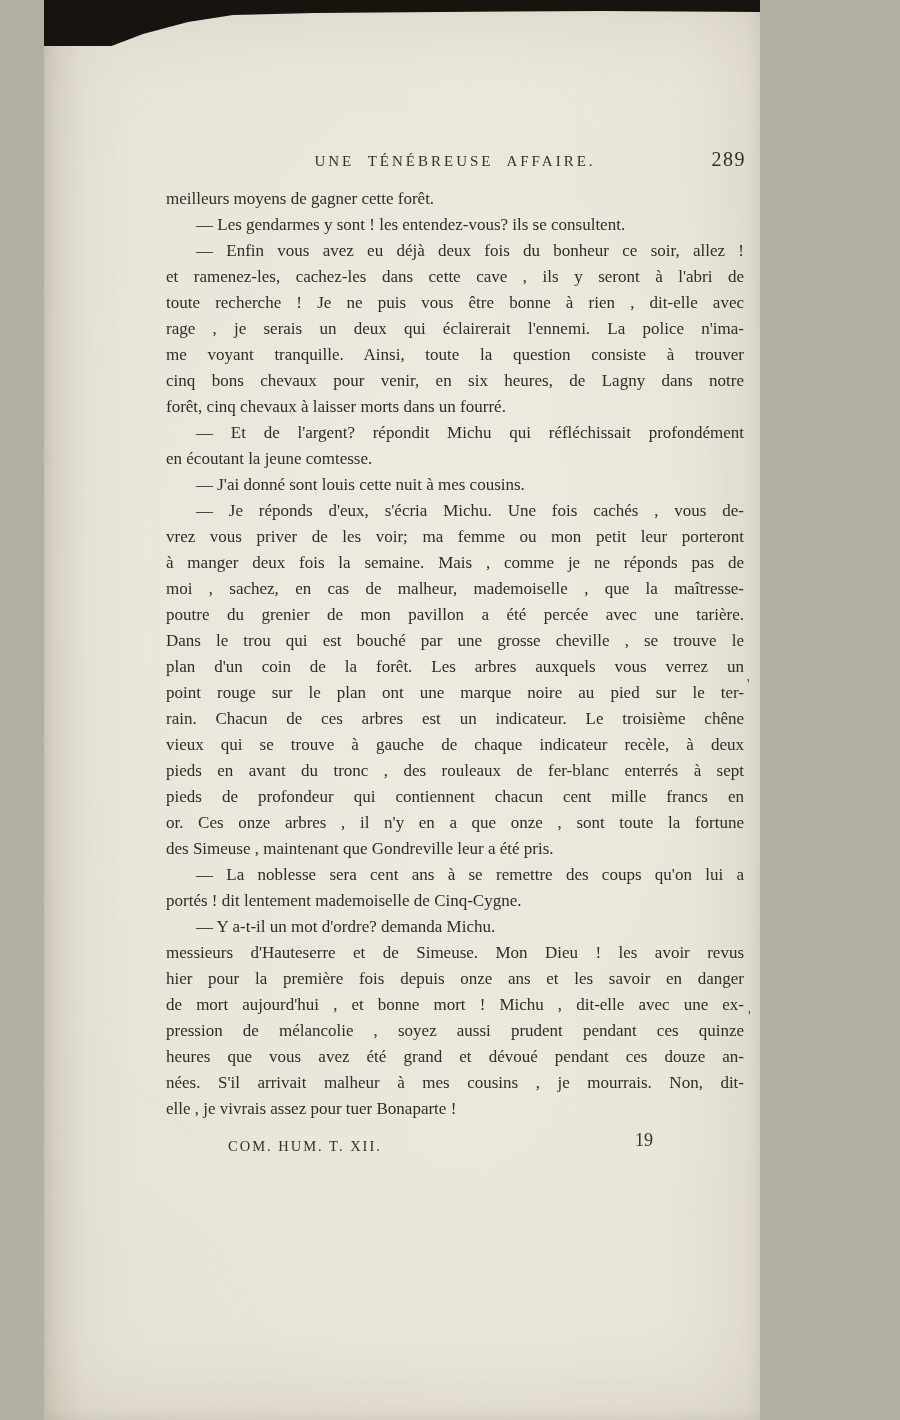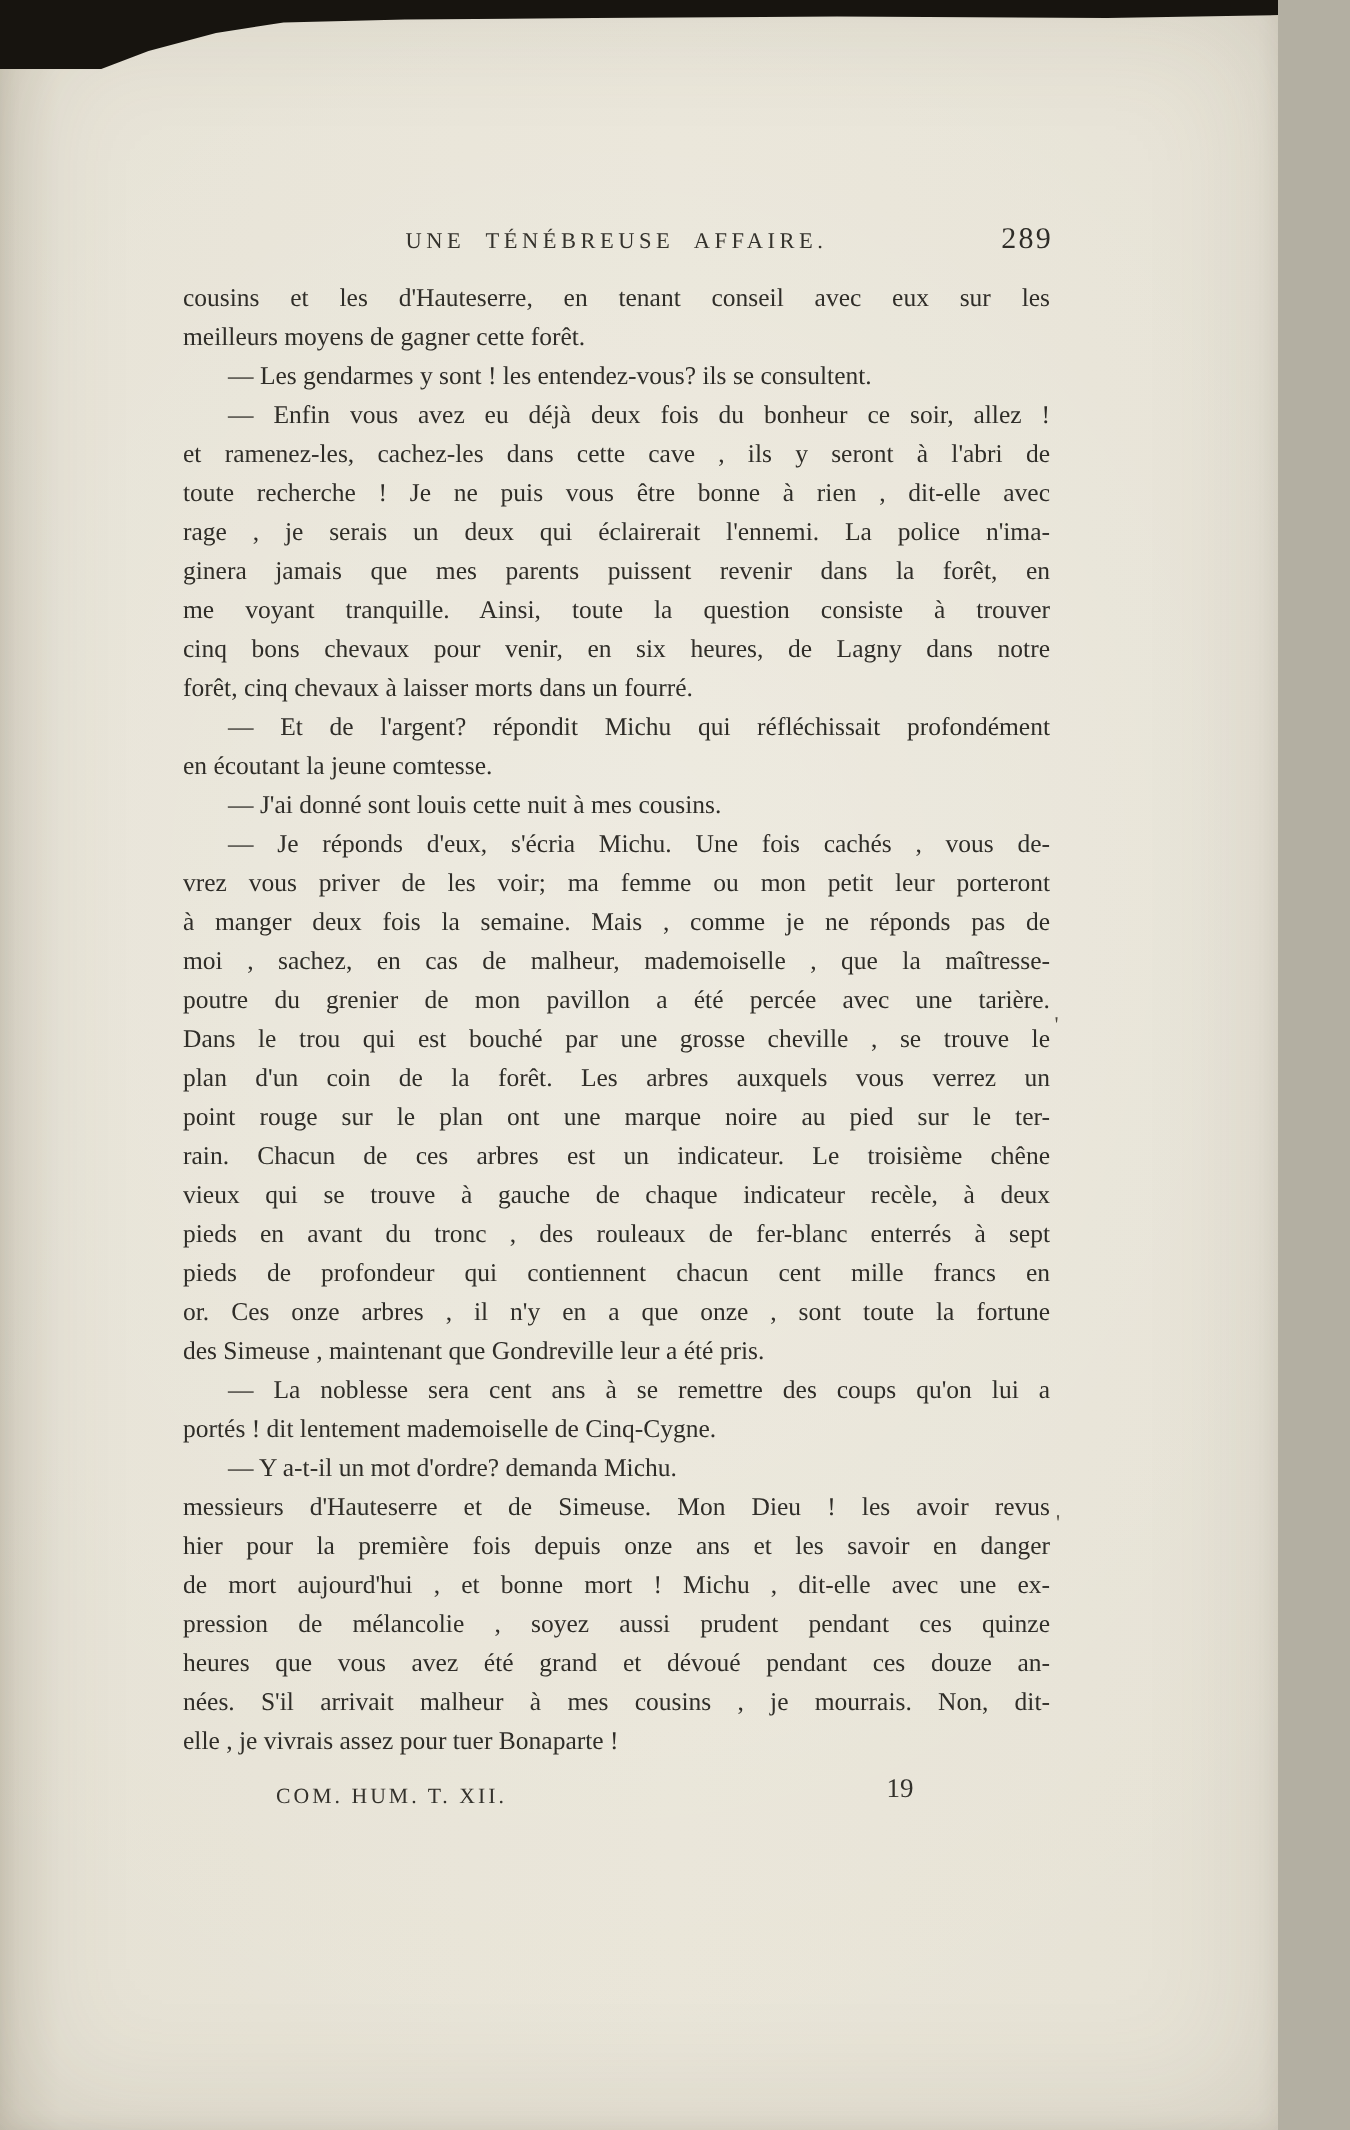--- a/index.html
+++ b/index.html
@@ -3,28 +3,29 @@
 <meta charset="utf-8">
 <style>
   * { margin: 0; padding: 0; box-sizing: border-box; }
   html, body { width: 900px; height: 1420px; }
   body {
     font-family: "Liberation Serif", "DejaVu Serif", serif;
     background: #b3afa2;
   }
   .page {
     position: relative;
-    width: 852px;
+    width: 716px;
     height: 1420px;
     overflow: hidden;
     background:
       radial-gradient(ellipse 130% 95% at 48% 42%, rgba(255,255,255,0.22), rgba(0,0,0,0) 62%),
       linear-gradient(90deg, #d9d4c5 0px, #e6e2d5 40px, #e9e5d8 450px, #e6e2d5 860px, #d8d3c4 900px),
       #e7e3d6;
     box-shadow: inset 0 0 90px rgba(92,82,60,0.16), inset 0 0 14px rgba(60,50,40,0.10);
+    margin-left: 44px;
   }
   
   .edge-top {
     position: absolute;
     top: 0; left: 0;
     width: 900px; height: 46px;
     background: #17140f;
     clip-path: polygon(0 0, 100% 0, 100% 14px, 95% 10px, 82% 12px, 62% 11px, 44% 12px, 30% 13px, 21% 15px, 16% 22px, 11% 34px, 7.5% 46px, 0 46px);
   }
   .content {
@@ -101,32 +102,30 @@
 
   <div class="content">
 
     <div class="header">
       <span class="running-title">UNE TÉNÉBREUSE AFFAIRE.</span>
       <span class="page-number">289</span>
     </div>
 
     <div class="body-text">
         <div class="paragraph">
-          <div class="line first">cousins et les d'Hauteserre, en tenant conseil avec eux sur les</div>
           <div class="line last">meilleurs moyens de gagner cette forêt.</div>
         </div>
         <div class="paragraph indented">
           <div class="line first last">— Les gendarmes y sont ! les entendez-vous? ils se consultent.</div>
         </div>
         <div class="paragraph indented">
           <div class="line first">— Enfin vous avez eu déjà deux fois du bonheur ce soir, allez !</div>
           <div class="line">et ramenez-les, cachez-les dans cette cave , ils y seront à l'abri de</div>
           <div class="line">toute recherche ! Je ne puis vous être bonne à rien , dit-elle avec</div>
           <div class="line">rage , je serais un deux qui éclairerait l'ennemi. La police n'ima-</div>
-          <div class="line">ginera jamais que mes parents puissent revenir dans la forêt, en</div>
           <div class="line">me voyant tranquille. Ainsi, toute la question consiste à trouver</div>
           <div class="line">cinq bons chevaux pour venir, en six heures, de Lagny dans notre</div>
           <div class="line last">forêt, cinq chevaux à laisser morts dans un fourré.</div>
         </div>
         <div class="paragraph indented">
           <div class="line first">— Et de l'argent? répondit Michu qui réfléchissait profondément</div>
           <div class="line last">en écoutant la jeune comtesse.</div>
         </div>
         <div class="paragraph indented">
           <div class="line first last">— J'ai donné sont louis cette nuit à mes cousins.</div>

